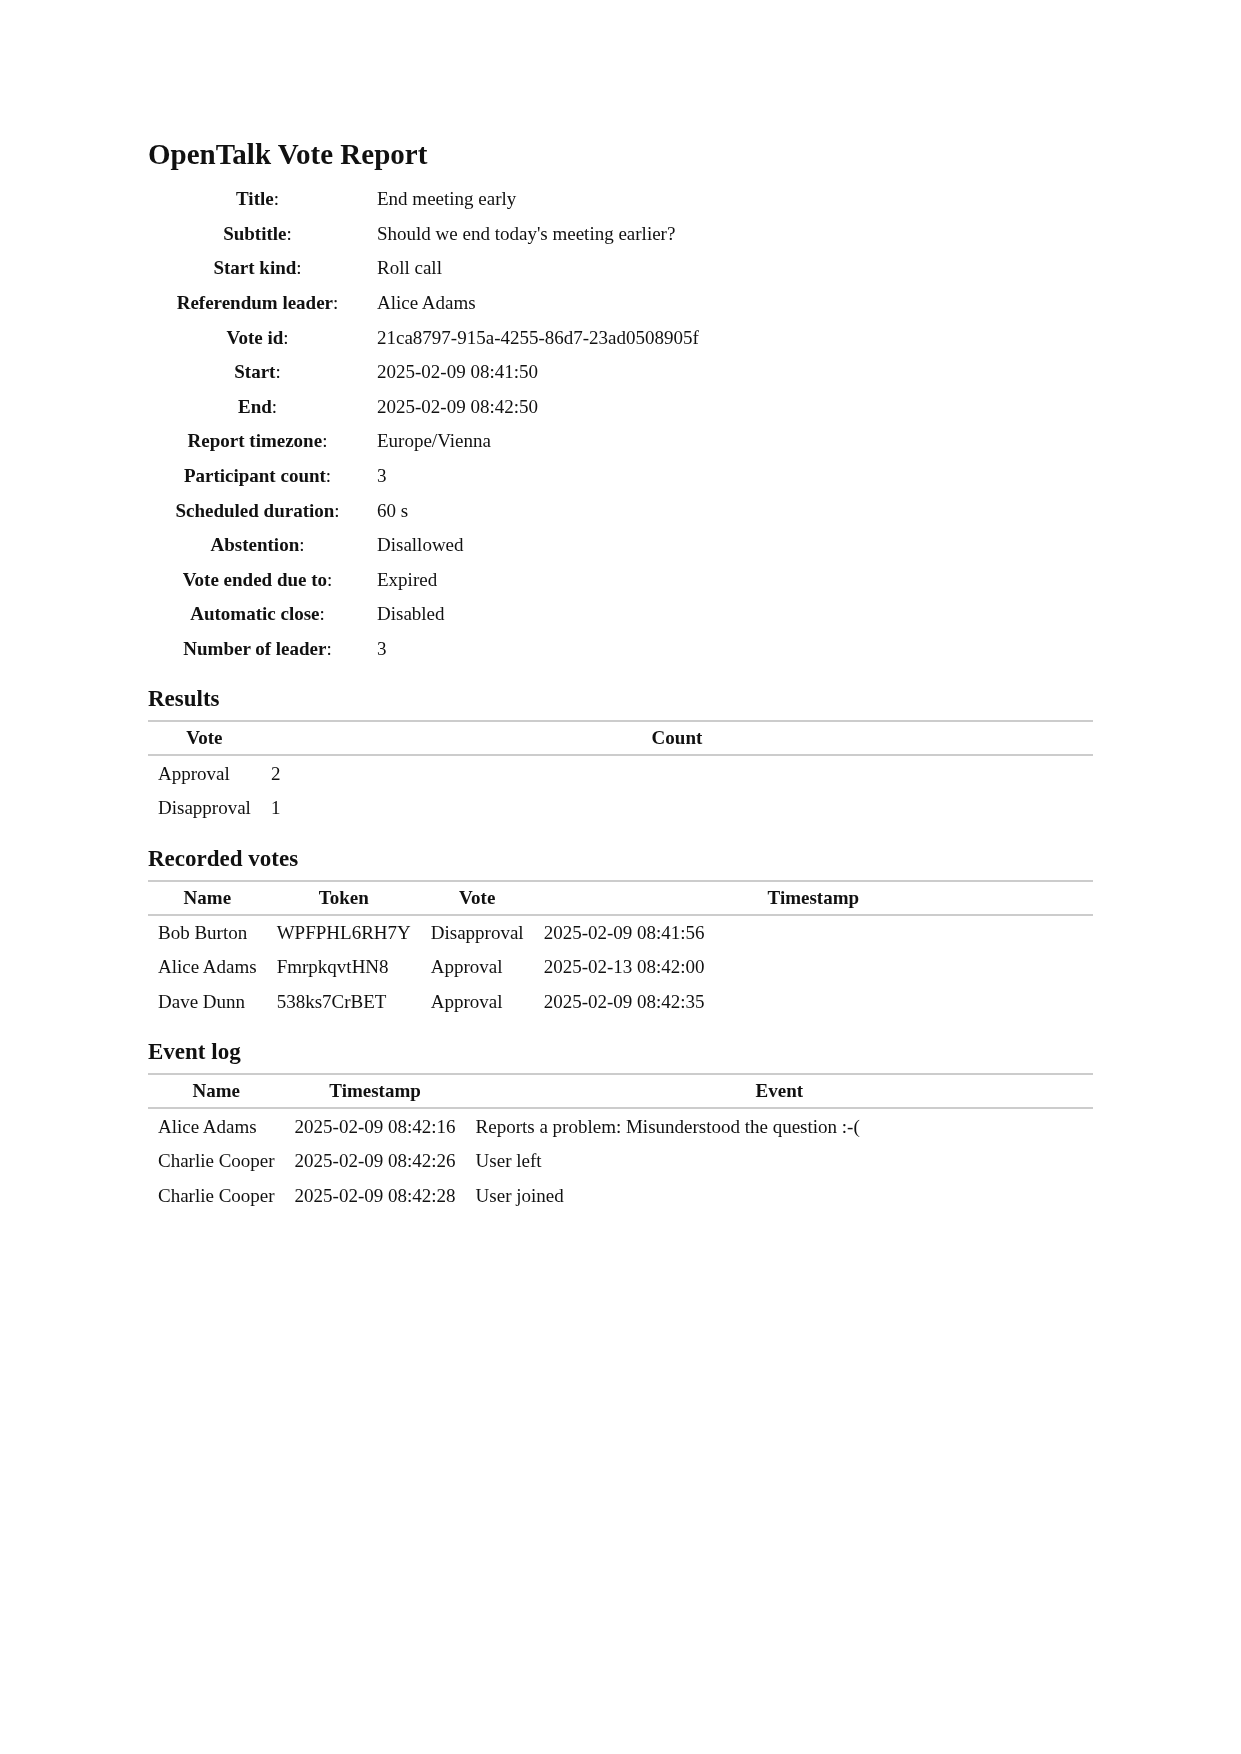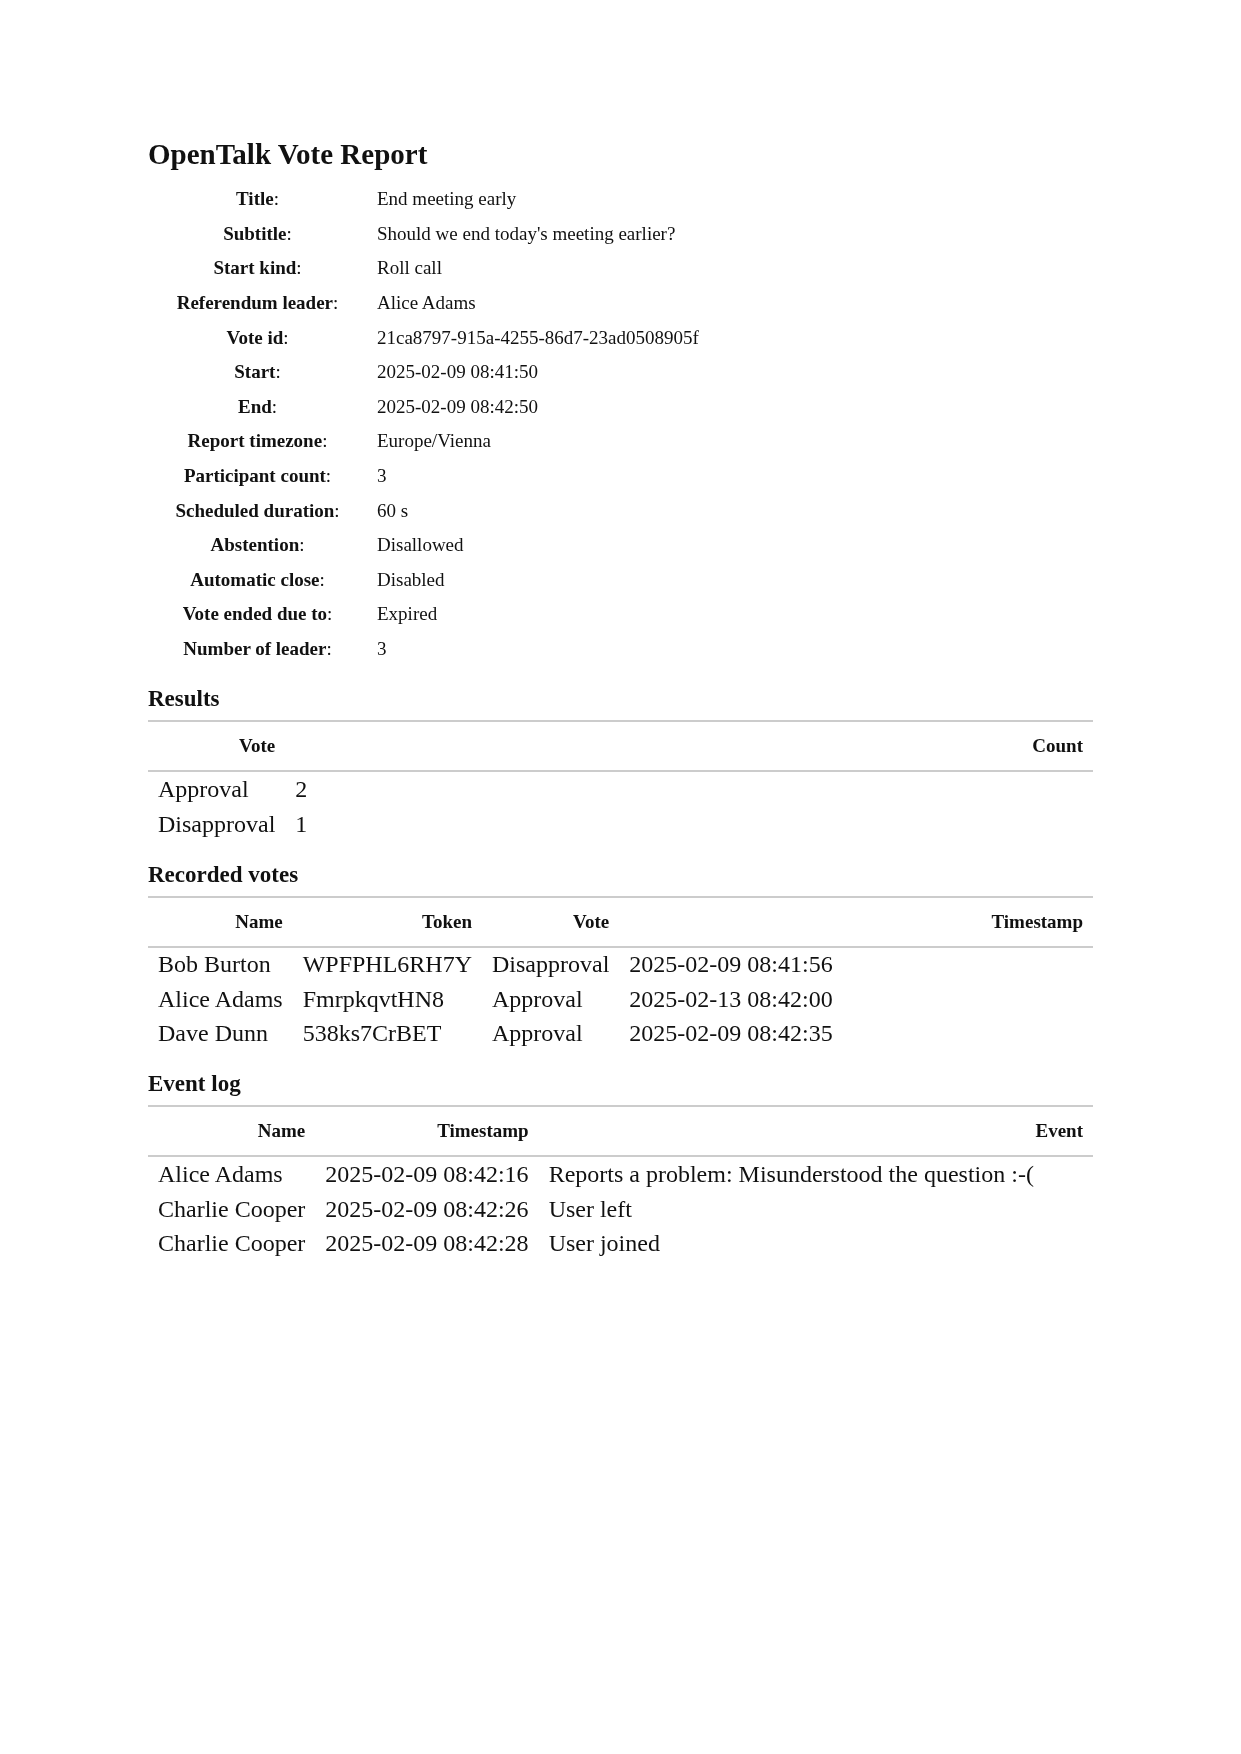--- a/index.html
+++ b/index.html
@@ -5,22 +5,22 @@
   html, body { margin: 0; padding: 0; background: #ffffff; }
   body { width: 1241px; height: 1754px; position: relative; font-family: "Liberation Serif", "DejaVu Serif", serif; color: #111; }
   .page { position: absolute; left: 148px; top: 136px; width: 945px; }
   h1 { font-size: 29px; font-weight: bold; margin: 0 0 10px 0; line-height: 36px; }
   h2 { font-size: 23px; font-weight: bold; margin: 0; line-height: 30px; }
   .meta { border-collapse: collapse; margin-left: 0; margin-bottom: 18px; }
   .meta td { font-size: 19px; padding: 0 10px; height: 34.6px; vertical-align: middle; white-space: nowrap; }
   .meta td.k { font-weight: bold; width: 199px; text-align: center; }
   .meta td.k .colon { font-weight: normal; }
   table.grid { width: 945px; border-collapse: collapse; margin-top: 6px; margin-bottom: 18px; }
-  table.grid th { text-align: right; font-size: 19px; font-weight: bold; padding: 8px 10px; height: 32px; border-top: 2px solid #cccccc; border-bottom: 2px solid #cccccc; white-space: nowrap; }
-  table.grid td { font-size: 24px; padding: 0 10px; height: 34.6px; white-space: nowrap; font-family: Liberation Serif, serif; }
+  table.grid th { text-align: center; font-size: 19px; font-weight: bold; padding: 0 10px; height: 32px; border-top: 2px solid #cccccc; border-bottom: 2px solid #cccccc; white-space: nowrap; }
+  table.grid td { font-size: 19px; padding: 0 10px; height: 34.6px; white-space: nowrap; font-family: Liberation Serif, serif; }
   table.grid th.fill, table.grid td.fill { width: 100%; }
   .section { margin-top: 0; }
 </style>
 </head>
 <body>
 
 <div class="page">
   <h1>OpenTalk Vote Report</h1>
 
   <table class="meta">
@@ -63,26 +63,26 @@
       </tr>
       <tr>
         <td class="k"><span>Scheduled duration</span><span class="colon">:</span></td>
         <td>60 s</td>
       </tr>
       <tr>
         <td class="k"><span>Abstention</span><span class="colon">:</span></td>
         <td>Disallowed</td>
       </tr>
       <tr>
+        <td class="k"><span>Vote ended due to</span><span class="colon">:</span></td>
+        <td>Expired</td>
+      </tr>
+      <tr>
         <td class="k"><span>Automatic close</span><span class="colon">:</span></td>
         <td>Disabled</td>
-      </tr>
-      <tr>
-        <td class="k"><span>Vote ended due to</span><span class="colon">:</span></td>
-        <td>Expired</td>
       </tr>
       <tr>
         <td class="k"><span>Number of leader</span><span class="colon">:</span></td>
         <td>3</td>
       </tr>
     </tbody>
   </table>
 
   <div class="section">
     <h2>Results</h2>

